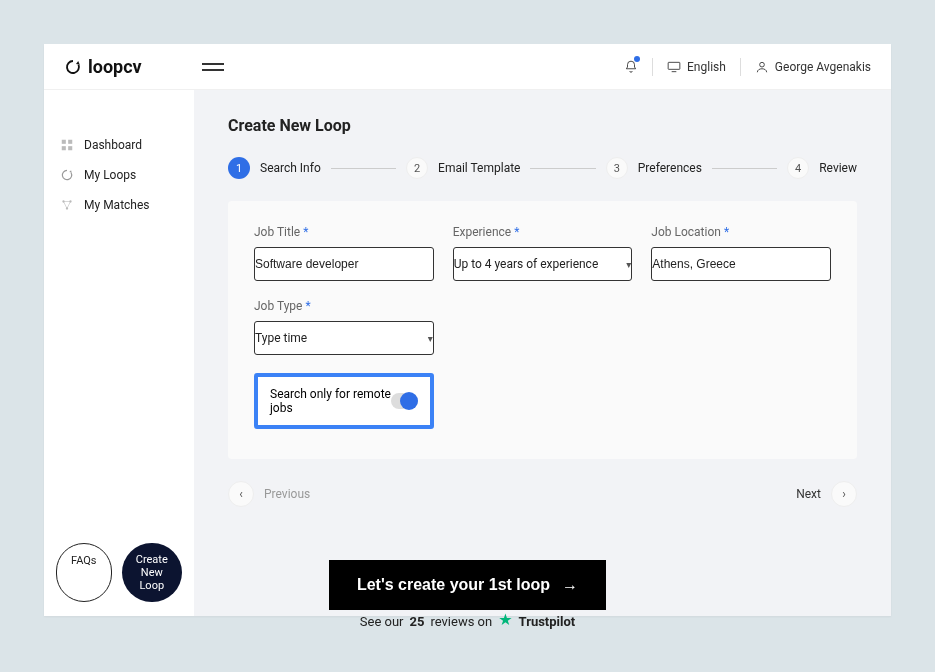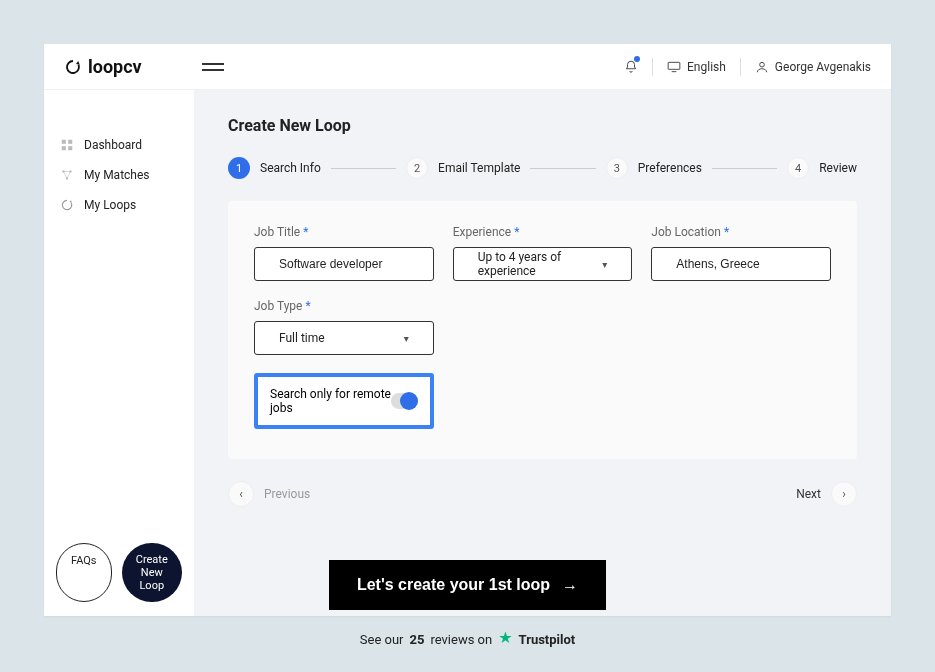--- a/index.html
+++ b/index.html
@@ -86,21 +86,21 @@
     grid-template-columns: 1fr 1fr 1fr;
     gap: 18px 19px;
   }
   .field-label { font-size:12px; color:#666; margin-bottom:8px; display:block; }
   .req { color:#2f6ee6; }
   .input, .select {
     width:100%;
     height:34px;
     border:1px solid #333;
     border-radius:3px;
-    padding:0 24px;
+    padding:0 0;
     font-size:12px;
     background:#fff;
     color:#222;
   }
   .select { display:flex; align-items:center; justify-content:space-between; cursor:pointer; }
   .chev { color:#555; font-size:10px; }
   .toggle-box {
     grid-column: 1;
     border:4px solid #3b82f6;
     border-radius:3px;
@@ -117,21 +117,21 @@
   .toggle.on::after {
     content:""; position:absolute; right:0; top:-1px; width:18px; height:18px; background:#2f6ee6; border-radius:50%;
   }
   .nav-row { display:flex; align-items:center; justify-content:space-between; margin-top:22px; font-size:12px; color:#777; }
   .nav-btn { display:flex; align-items:center; gap:10px; cursor:pointer; color:#333;}
   .circle {
     width:26px; height:26px; border-radius:50%; background:#fafafa;
     display:flex; align-items:center; justify-content:center;
     color:#555; font-size:12px; border:1px solid #eee;
   }
-  .cta-wrap { position:absolute; left:0; right:0; top:560px; display:flex; flex-direction:column; align-items:center; gap:18px;}
+  .cta-wrap { position:absolute; left:0; right:0; top:560px; display:flex; flex-direction:column; align-items:center; }
   .cta {
     background:#000; color:#fff; padding:16px 28px; font-size:16px; font-weight:600;
     display:flex; align-items:center; gap:12px; cursor:pointer; border:none;
   }
   .trust { font-size:13px; color:#222; display:flex; align-items:flex-end; gap:6px;}
   .star { color:#00b67a; font-size:16px; }
   .tp-bold { font-weight:700; }
 </style>
 </head>
 <body>
@@ -186,37 +186,37 @@
               <rect x="14" y="3" width="7" height="7" fill="#bbb"></rect>
               <rect x="3" y="14" width="7" height="7" fill="#bbb"></rect>
               <rect x="14" y="14" width="7" height="7" fill="#bbb"></rect>
             </svg>
         </span>
         <span>Dashboard</span>
       </div>
       <div class="sb-item">
         <span class="sb-icon">
           <svg viewBox="0 0 24 24" width="14" height="14">
+              <path d="M12 4a8 8 0 1 0 7 4" fill="none" stroke="#999" stroke-width="2"></path>
+              <path d="M19 4l1 4-4-1z" fill="#999"></path>
+            </svg>
+        </span>
+        <span>My Loops</span>
+      </div>
+      <div class="sb-item">
+        <span class="sb-icon">
+          <svg viewBox="0 0 24 24" width="14" height="14">
               <circle cx="6" cy="6" r="2" fill="#bbb"></circle>
               <circle cx="18" cy="6" r="2" fill="#bbb"></circle>
               <circle cx="12" cy="18" r="2" fill="#bbb"></circle>
               <path d="M6 6l12 0M6 6l6 12M18 6l-6 12" stroke="#bbb" stroke-width="1"></path>
             </svg>
         </span>
         <span>My Matches</span>
       </div>
-      <div class="sb-item">
-        <span class="sb-icon">
-          <svg viewBox="0 0 24 24" width="14" height="14">
-              <path d="M12 4a8 8 0 1 0 7 4" fill="none" stroke="#999" stroke-width="2"></path>
-              <path d="M19 4l1 4-4-1z" fill="#999"></path>
-            </svg>
-        </span>
-        <span>My Loops</span>
-      </div>
 
       <div class="sb-bottom">
         <div class="pill pill-outline">
           <span>FAQs</span>
         </div>
         <div class="pill pill-dark">
           <span>Create New Loop</span>
         </div>
       </div>
     </div>
@@ -258,21 +258,21 @@
             <span class="chev">▾</span>
           </div>
         </div>
         <div>
           <label class="field-label"><span>Job Location</span> <span class="req">*</span></label>
           <input class="input" value="Athens, Greece" style="">
         </div>
         <div>
           <label class="field-label"><span>Job Type</span> <span class="req">*</span></label>
           <div class="select">
-            <span>Full time</span>
+            <span>Type time</span>
             <span class="chev">▾</span>
           </div>
         </div>
         <div class="toggle-box">
           <span>Search only for remote jobs</span>
           <div class="toggle on"></div>
         </div>
       </div>
 
       <div class="nav-row">

